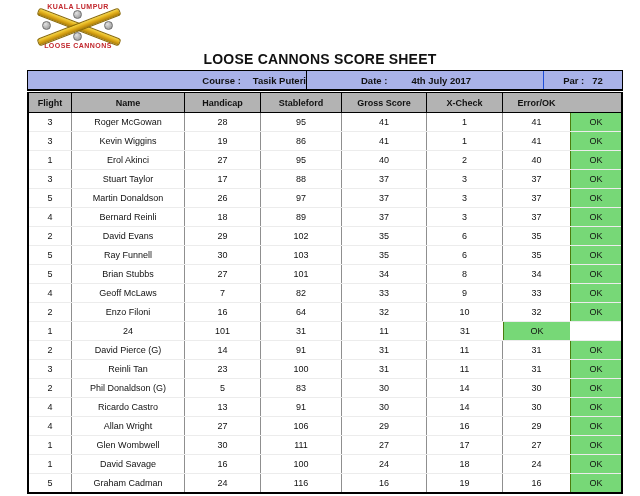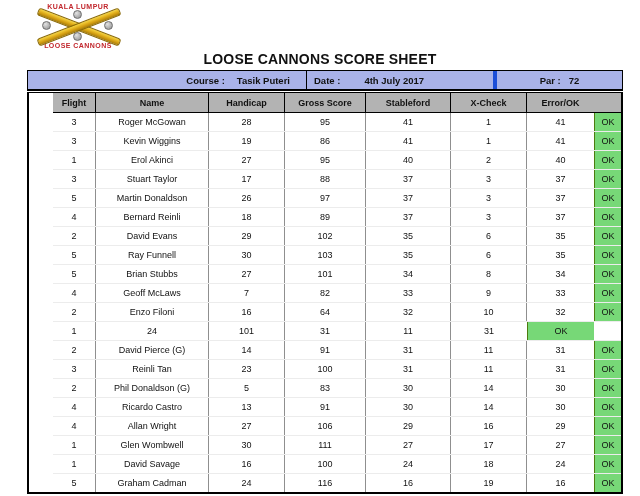--- a/index.html
+++ b/index.html
@@ -42,25 +42,25 @@
   
   .scoretable { position:absolute; left:27px; top:70px; width:596px; font-size:9px; }
 
   .infobar {
     display:flex; align-items:stretch; height:21px; box-sizing:border-box;
     background:#a9b2e8; border:1px solid #000; border-bottom-width:2px;
     font-weight:bold; font-size:9.5px;
   }
   .info-cell { display:flex; align-items:center; box-sizing:border-box; }
   .info-cell .gap { display:inline-block; width:12px; }
-  .ic1 { width:279px; justify-content:flex-end; padding-right:16px; border-right:1px solid #000; }
-  .ic2 { width:190px; padding-left:7px; border-right:4px solid #1d4ed8; }
+  .ic1 { width:279px; justify-content:flex-end; border-right:1px solid #000; }
+  .ic2 { width:190px; padding-left:7px; border-right:1px solid #1d4ed8;margin-left:47px; }
   .ic3 { flex:1; justify-content:center; }
 
-  .maintable { border:2px solid #000; border-top:1px solid #000; margin-top:1px; background:#fff;padding-left:24px; }
+  .maintable { border:2px solid #000; border-top:1px solid #000; margin-top:1px; background:#fff; }
 
   .headrow, .trow {
     display:grid;
     grid-template-columns:43px 113px 76px 81px 85px 76px 67px 1fr;
   }
   .headrow {
     background:#b3b3b3; font-weight:bold; height:19px;
     border-bottom:1px solid #000;
   }
   .hcell {
@@ -117,22 +117,22 @@
           <span class="gap" style="width:8px"></span>
         <span>72</span>
       </div>
     </div>
 
     <div class="maintable">
       <div class="headrow">
           <div class="hcell">Flight</div>
           <div class="hcell">Name</div>
           <div class="hcell">Handicap</div>
+          <div class="hcell">Stableford</div>
           <div class="hcell">Gross Score</div>
-          <div class="hcell">Stableford</div>
           <div class="hcell">X-Check</div>
           <div class="hcell">Error/OK</div>
         </div>
       <div class="tbody">
           <div class="trow">
             <div class="tcell c0">3</div>
             <div class="tcell c1">Roger McGowan</div>
             <div class="tcell c2">28</div>
             <div class="tcell c3">95</div>
             <div class="tcell c4">41</div>

